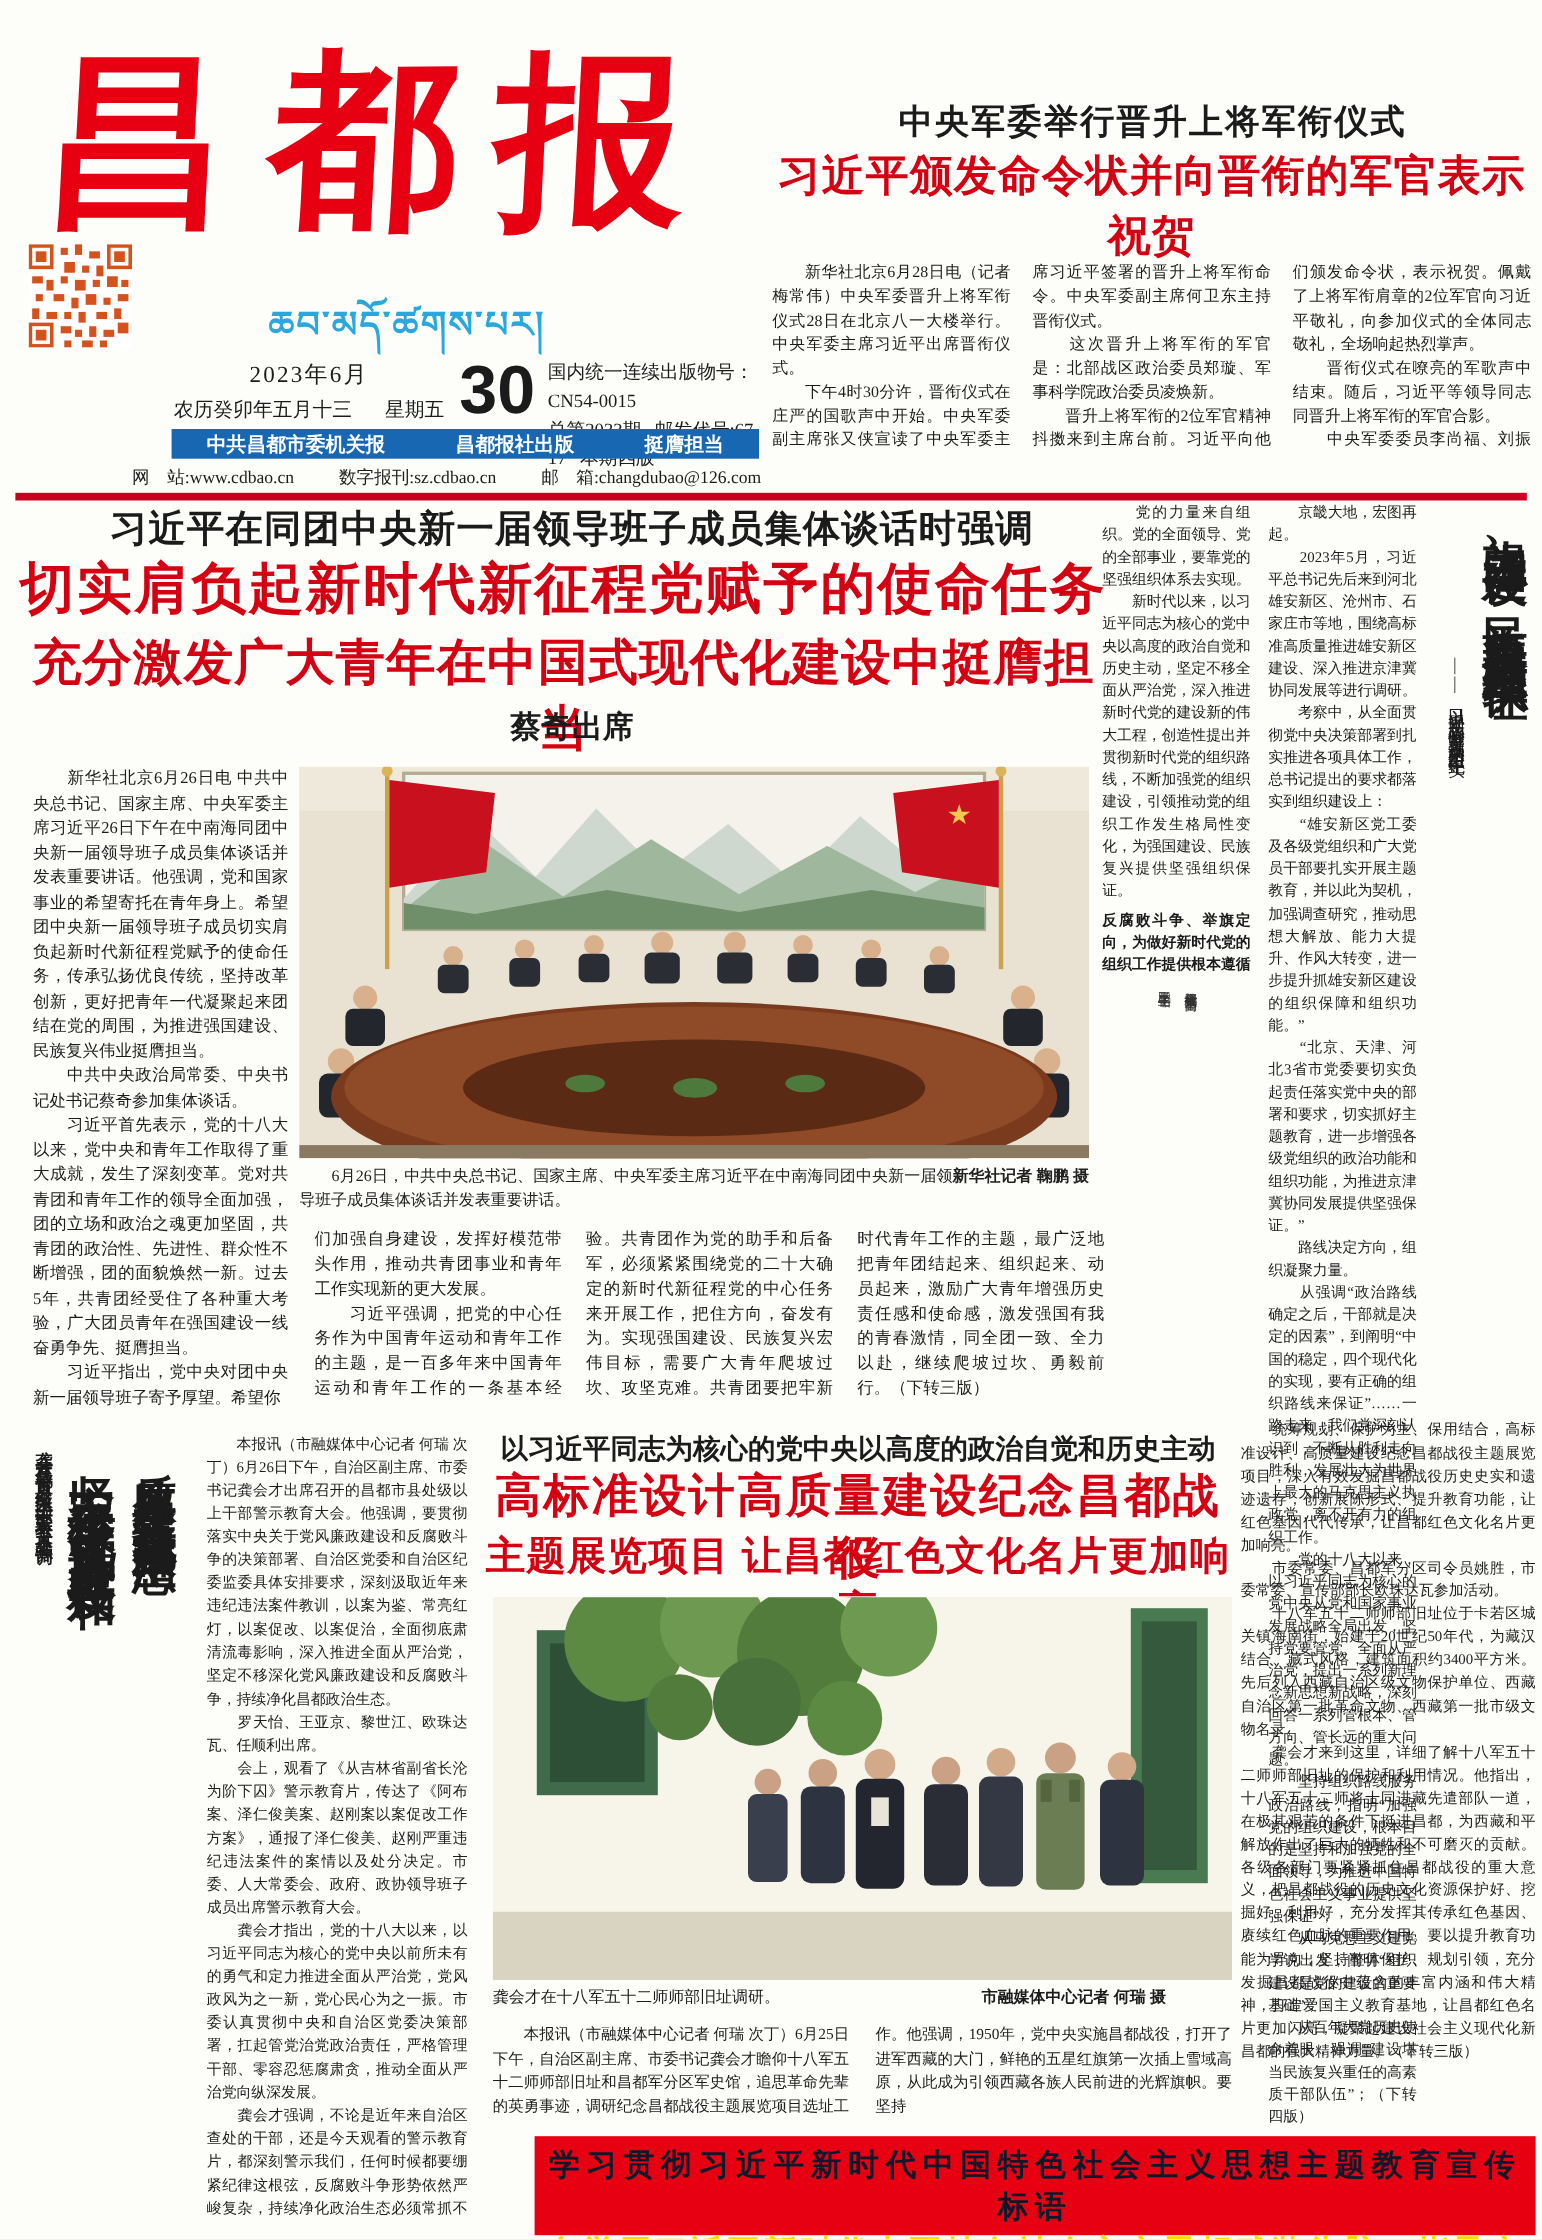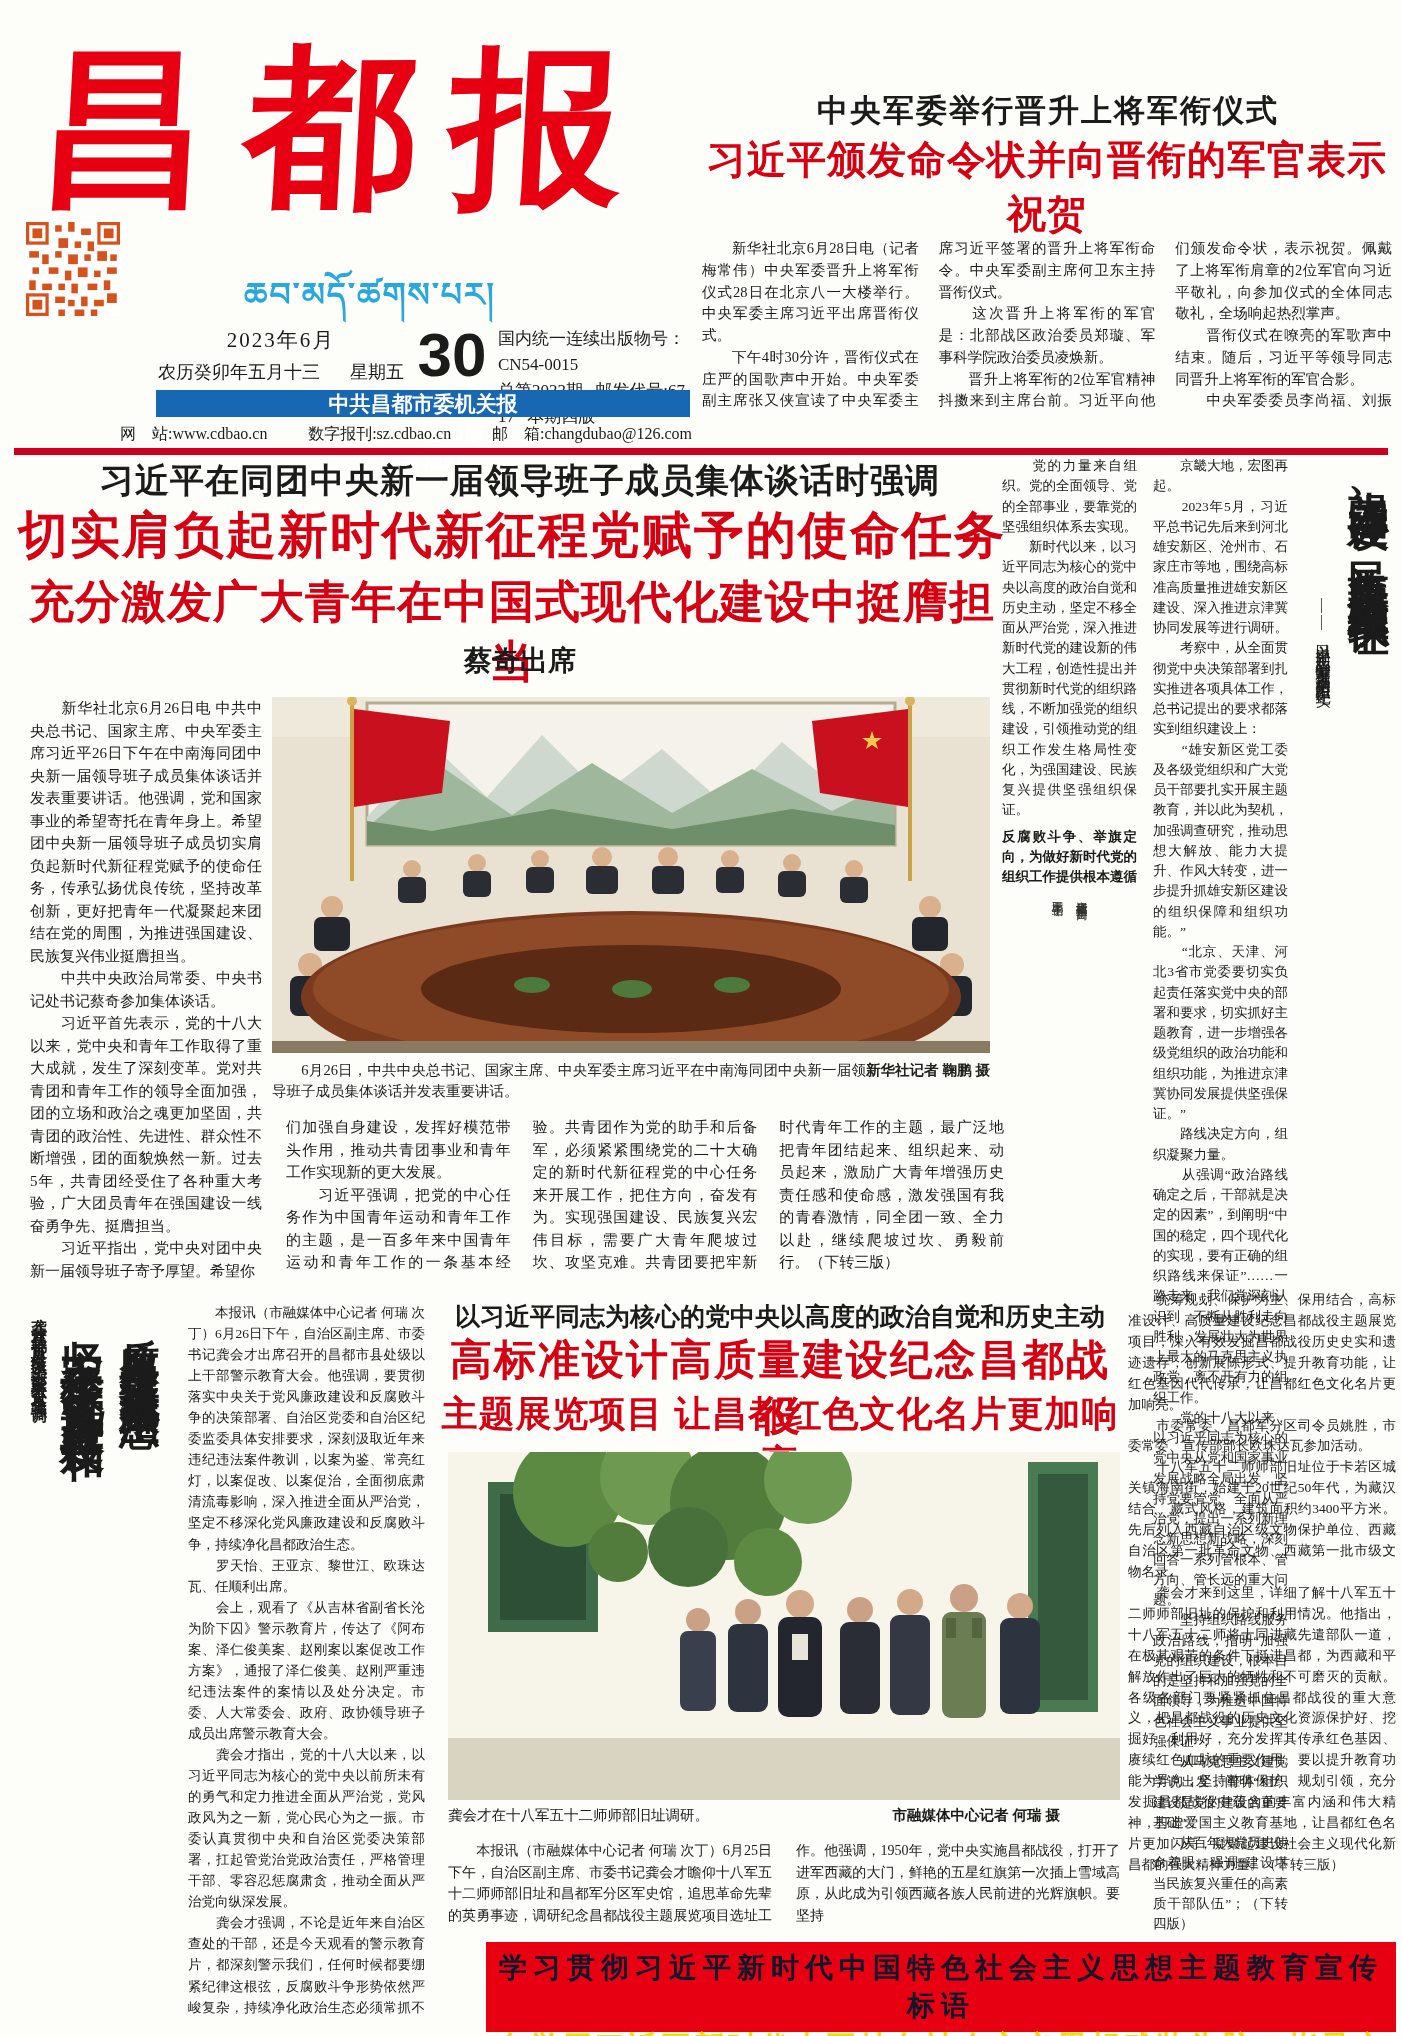--- a/index.html
+++ b/index.html
@@ -17,21 +17,21 @@
   .qr{left:26px;top:222px;}
   .date-block{left:156px;top:326px;width:538px;display:flex;align-items:flex-start;}
   .date-left{width:250px;text-align:center;}
   .date-cn{font-size:21px;letter-spacing:2px;}
   .lunar-row{font-size:18px;margin-top:6px;display:flex;justify-content:space-between;padding:0 2px;}
   .day-num{font-size:62px;font-weight:bold;line-height:58px;width:92px;text-align:center;
            font-family:"Liberation Sans",sans-serif;}
   .pub-info{flex:1;font-size:17px;line-height:26px;}
   .issue-row span{margin-right:8px;}
   .blue-bar{left:156px;top:390px;width:534px;height:27px;background:#1767b3;color:#fff;
-            display:flex;align-items:center;justify-content:space-around;font-size:21px;font-weight:bold;flex-direction:column;}
+            display:flex;align-items:center;justify-content:space-around;font-size:18px;font-weight:bold;}
   .contact-row{left:120px;top:424px;width:572px;display:flex;justify-content:space-between;font-size:16px;}
   .red-rule{left:14px;top:448px;width:1374px;height:7px;background:#cb0020;}
   
   .mil-h1{left:700px;top:90px;width:696px;text-align:center;font-size:31px;font-weight:bold;letter-spacing:2px;}
   .mil-h2{left:694px;top:133px;width:706px;text-align:center;font-size:39px;font-weight:bold;
           color:#d50011;letter-spacing:1px;}
   .mil-body{left:702px;top:238px;width:690px;height:190px;column-count:3;column-gap:20px;
             column-fill:auto;font-size:14.5px;line-height:1.5;}
   
   .main-kicker{left:30px;top:458px;width:980px;text-align:center;font-size:34px;font-weight:bold;letter-spacing:1px;}
@@ -155,21 +155,21 @@
         <span>总第2033期</span>
         <span>邮发代号:67-17</span>
         <span>本期四版</span>
       </div>
     </div>
   </div>
 
   <div class="abs blue-bar hei">
     <span>中共昌都市委机关报</span>
     <span>昌都报社出版</span>
-    <span>统筹规划</span>
+    <span>挺膺担当</span>
   </div>
 
   <div class="abs contact-row">
     <span>网　站:www.cdbao.cn</span>
     <span>数字报刊:sz.cdbao.cn</span>
     <span>邮　箱:changdubao@126.com</span>
   </div>
 
   <div class="abs red-rule"></div>
 

